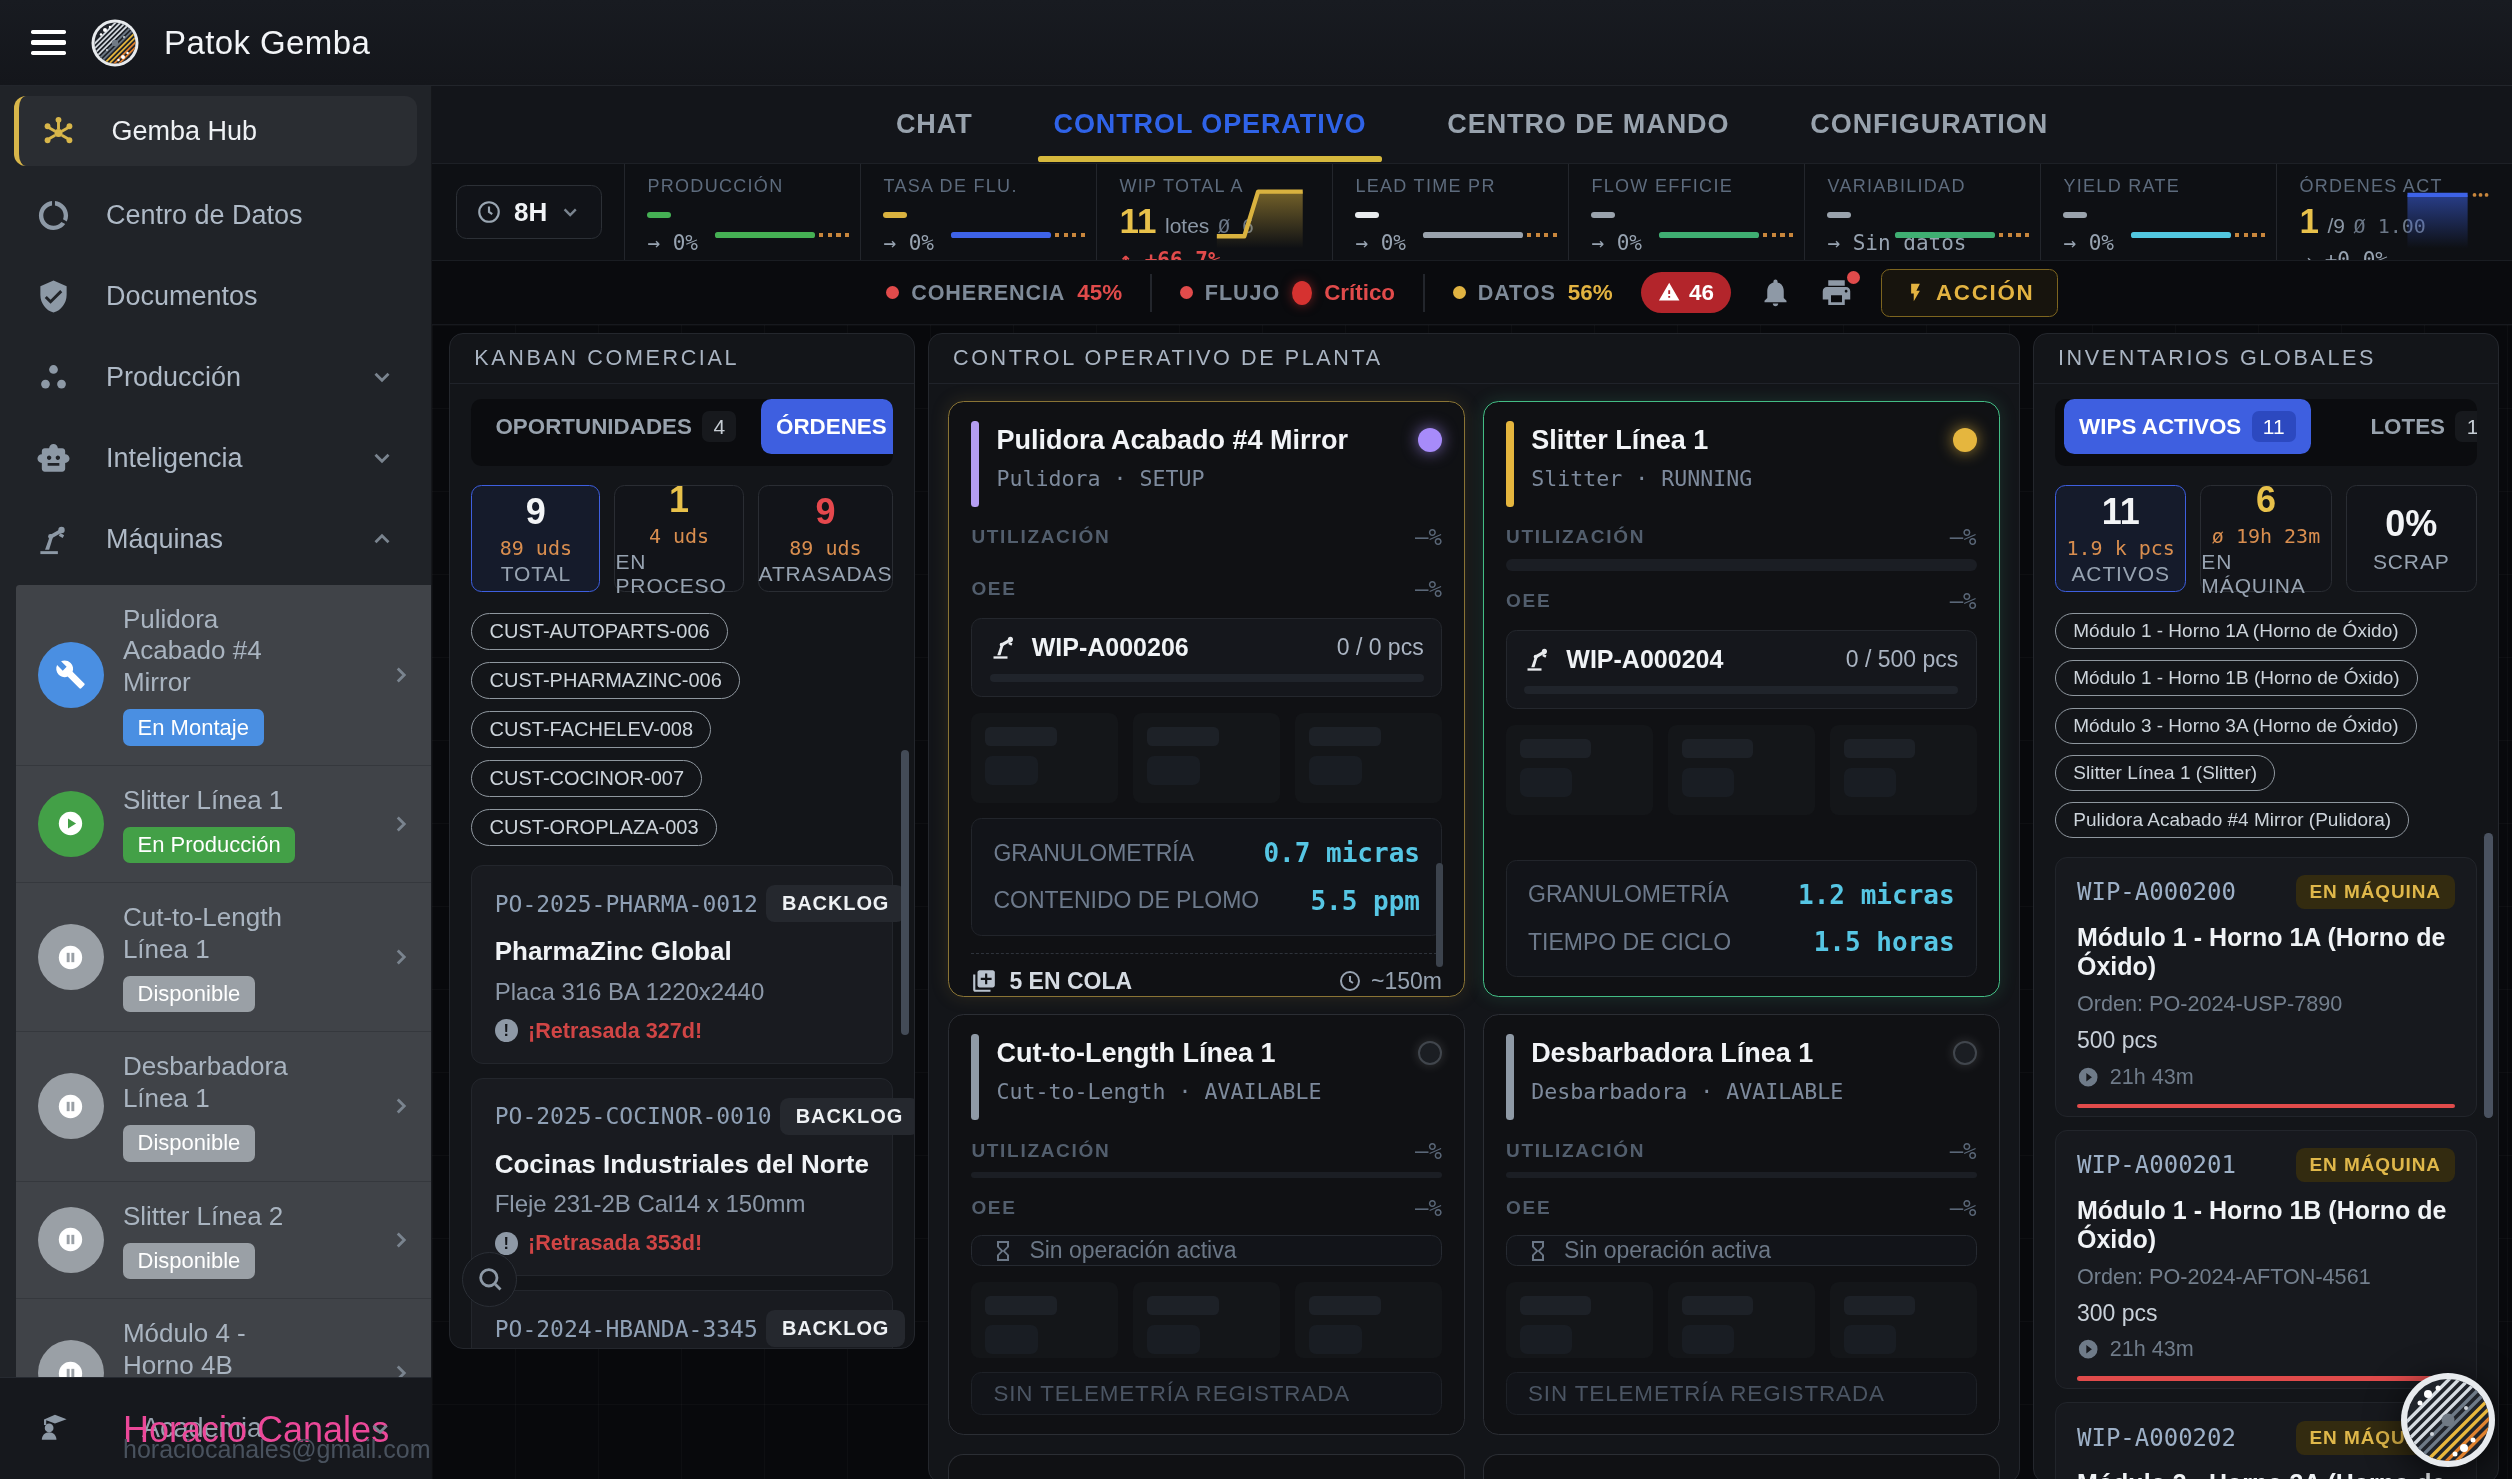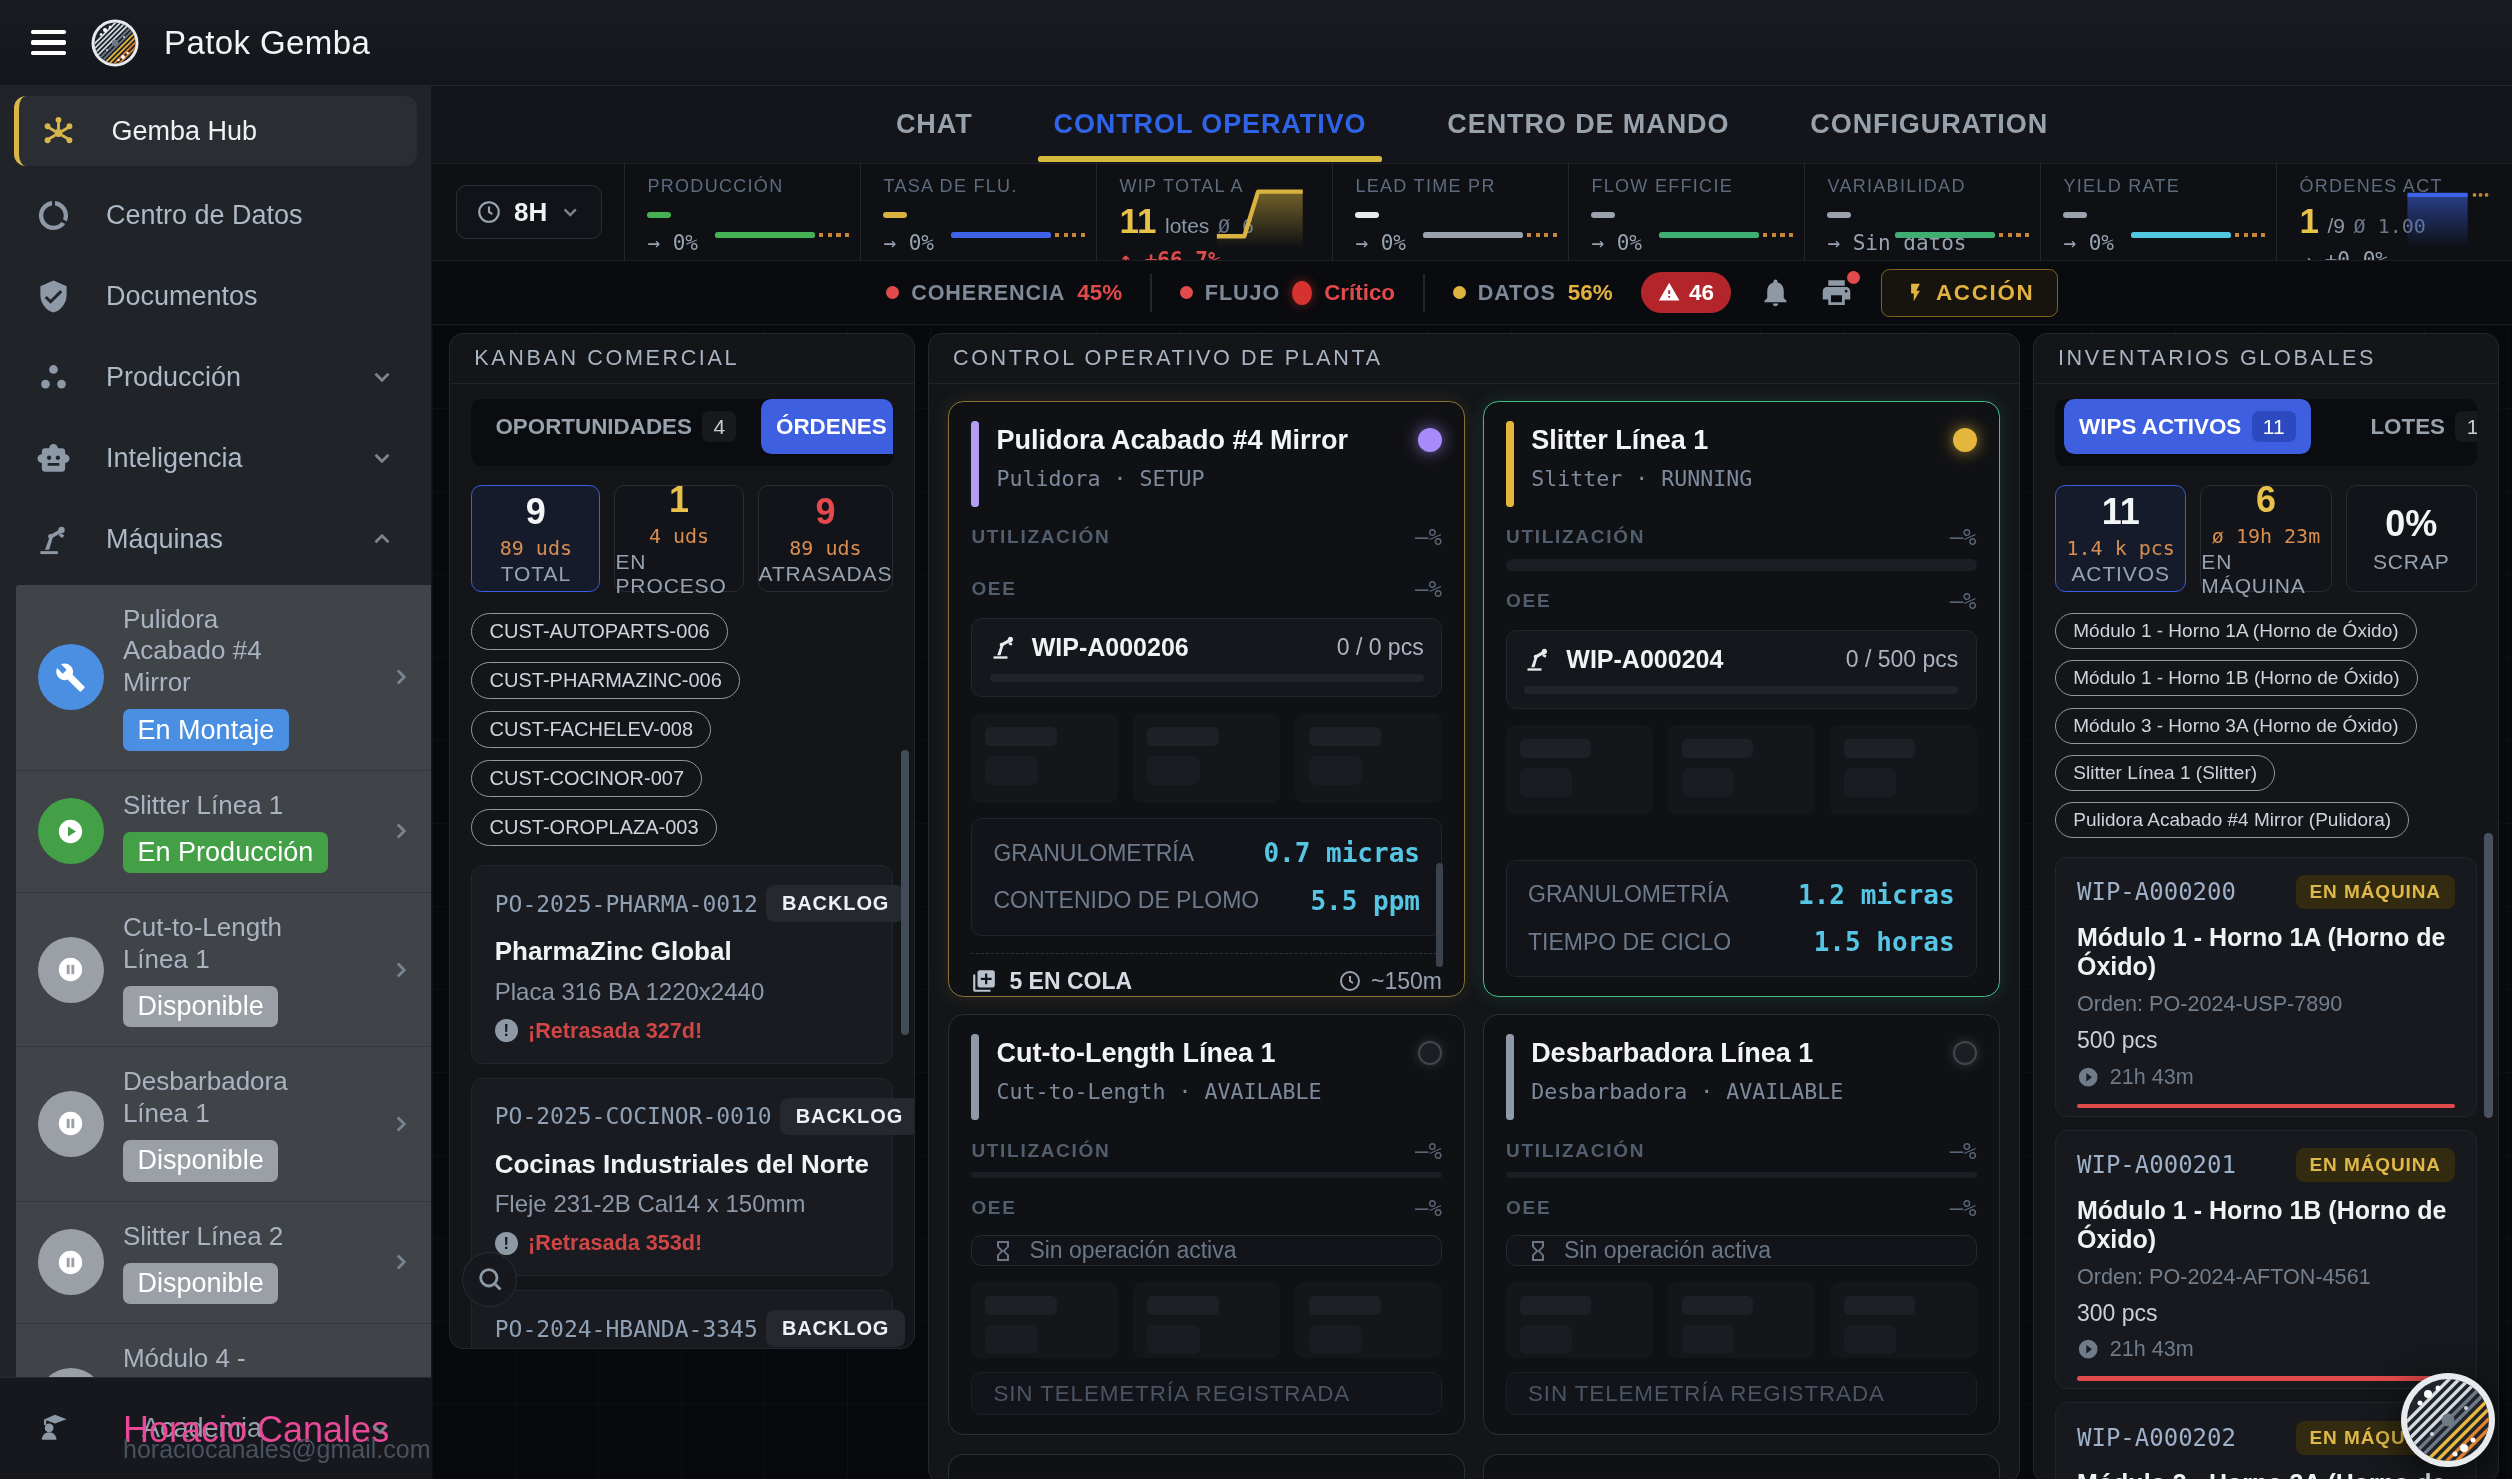--- a/index.html
+++ b/index.html
@@ -29,21 +29,21 @@
 .icon40.gold{color:#d8b64a}
 .chev{width:26px;height:26px;color:#7a848f}
 
 .machines{margin:5.2px 0 0 15.5px;background:#404348;border-radius:3.5px 0 0 3.5px;overflow:hidden}
 .mrow{display:flex;align-items:center;gap:19px;padding:19px 17.3px 19px 22.4px;border-top:0.9px solid #35383d;cursor:pointer}
 .mrow:first-child{border-top:none}
 .mcircle{width:66px;height:66px;border-radius:50%;flex:0 0 auto;display:flex;align-items:center;justify-content:center}
 .c-blue{background:#4a8fe2}.c-green{background:#43a047}.c-gray{background:#9aa0a6}
 .mtext{flex:1;min-width:0}
 .mname{font-size:26px;line-height:1.22;color:#a9b4c0;max-width:186px}
-.mbadge{display:inline-block;margin-top:10.4px;padding:5.2px 14.7px;border-radius:7px;font-size:27px;color:#fff}
+.mbadge{display:inline-block;margin-top:10.4px;padding:5.2px 14.7px;border-radius:7px;font-size:22px;color:#fff}
 .b-blue{background:#4a8fe2}.b-green{background:#43a047}.b-gray{background:#9aa0a6}
 .mrow .chev{margin-left:auto}
 
 .sfoot{position:absolute;left:0;right:0;bottom:0;height:102px;background:#16181d;border-top:0.9px solid #262a31}
 .sfoot .icon40{position:absolute;left:36px;top:31px}
 .acad{position:absolute;left:142px;top:35px;font-size:27px;color:#98a3af}
 .uname{position:absolute;left:123px;top:31px;font-size:36px;color:#ec4899}
 .umail{position:absolute;left:123px;top:57px;font-size:25px;color:#49525e}
 .sfoot .chev{position:absolute;right:38px;top:38px}
 
@@ -933,21 +933,21 @@
             <span class="cnt">11</span>
           </div>
           <div class="ptab" style="margin-left:35px">
             <span>LOTES</span>
             <span class="cnt">13</span>
           </div>
         </div>
         <div class="stats">
           <div class="stat sel">
             <b>11</b>
-            <span class="sub">1.4 k pcs</span>
+            <span class="sub">1.9 k pcs</span>
             <span class="lab">ACTIVOS</span>
           </div>
           <div class="stat">
             <b class="yel">6</b>
             <span class="sub">ø 19h 23m</span>
             <span class="lab">EN MÁQUINA</span>
           </div>
           <div class="stat">
             <b>0%</b>
             <span class="sub"></span>

